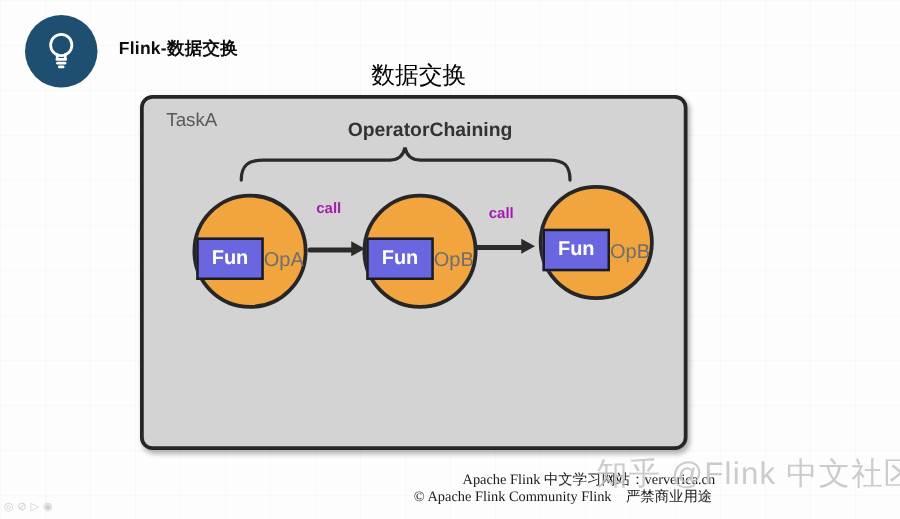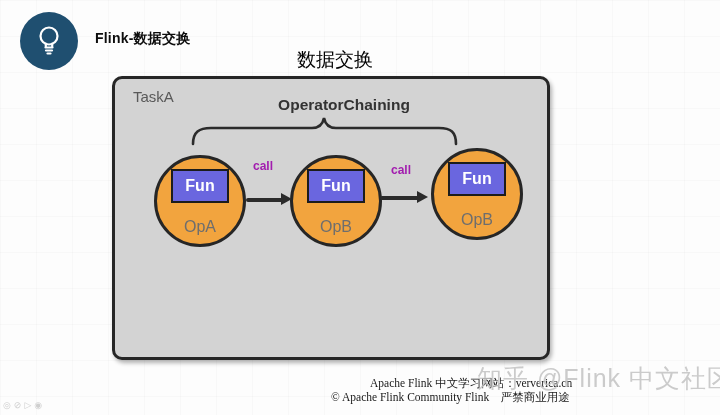--- a/index.html
+++ b/index.html
@@ -28,21 +28,21 @@
   .diagram-box { position:absolute; left:112px; top:76px; width:438px; height:284px;
     background:var(--box-fill,#D3D3D3); border:3px solid var(--border-dark,#262626);
     border-radius:10px; box-sizing:border-box; box-shadow:2px 3px 4px rgba(0,0,0,.3);padding-left:38px; }
   .task-label { position:absolute; left:18px; top:9px; font-size:15px; color:#595959; }
   .chain-label { position:absolute; left:0; top:17px; width:100%; text-align:center;
     font-size:15.5px; font-weight:bold; color:#333;margin-left:13px; }
   .brace-svg { position:absolute; left:0; top:38px; }
 
   .node { position:absolute; width:92px; height:92px; border-radius:50%;
     background:var(--node-fill,#F2A43E); border:3px solid var(--border-dark,#262626);
-    box-sizing:border-box; display:flex; flex-direction:column; align-items:center; }
+    box-sizing:border-box; display:flex; flex-direction:row; align-items:center; }
   .node1 { left:39px;  top:76px; }
   .node2 { left:175px; top:76px; }
   .node3 { left:316px; top:69px; }
   .fun-box { margin-top:11px; width:58px; height:34px; background:var(--fun-fill,#6A66DF);
     border:2.5px solid #1c1c1c; box-sizing:border-box; color:#fff; font-weight:bold;
     font-size:16px; display:flex; align-items:center; justify-content:center; }
   .op-label { margin-top:15px; font-size:16px; color:#6e6e6e; }
 
   .arrow-line { position:absolute; height:3.5px; background:#2b2b2b; border-radius:2px; }
   .a1 { left:131px; top:119px; width:37px; }

